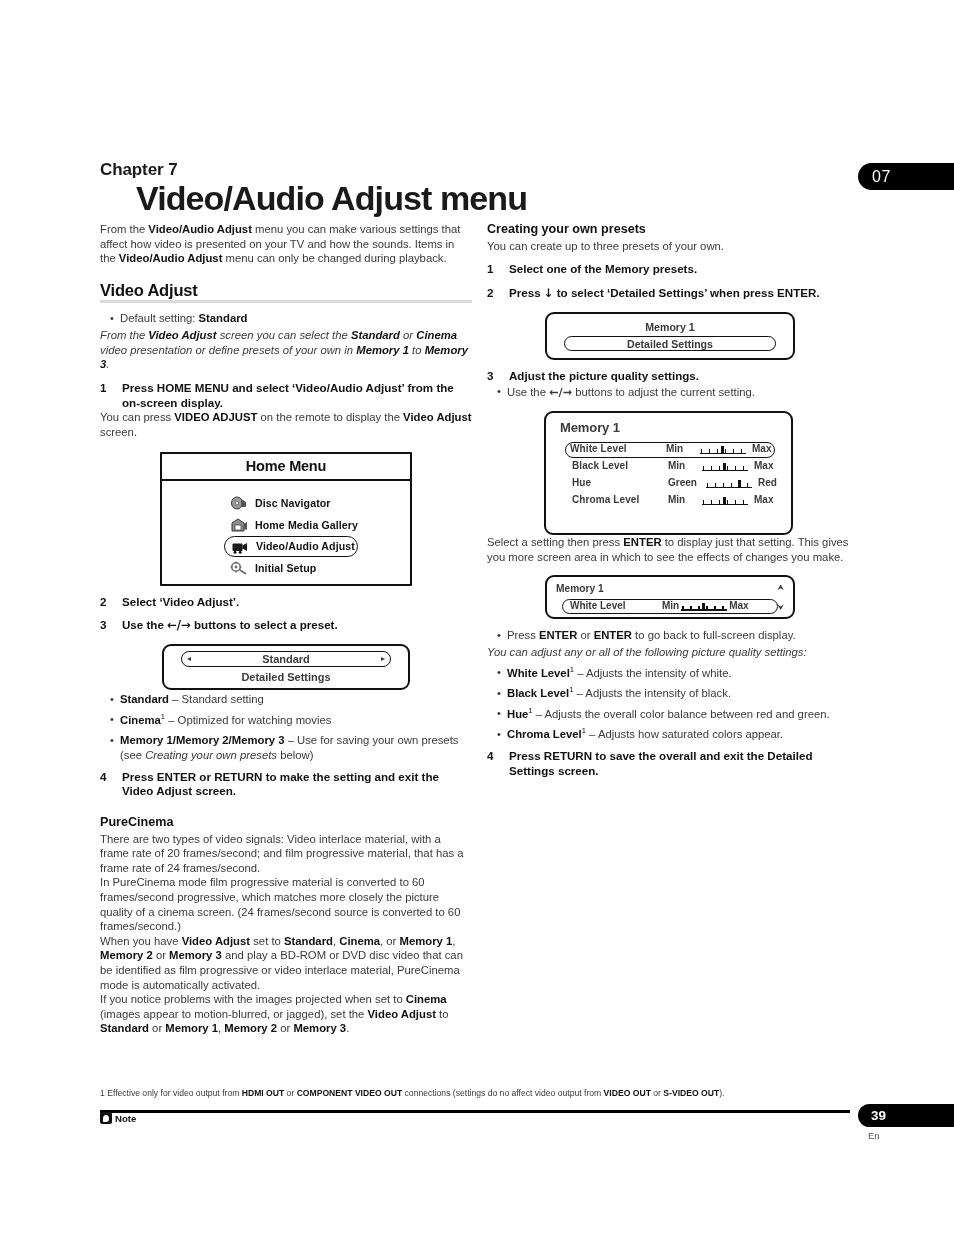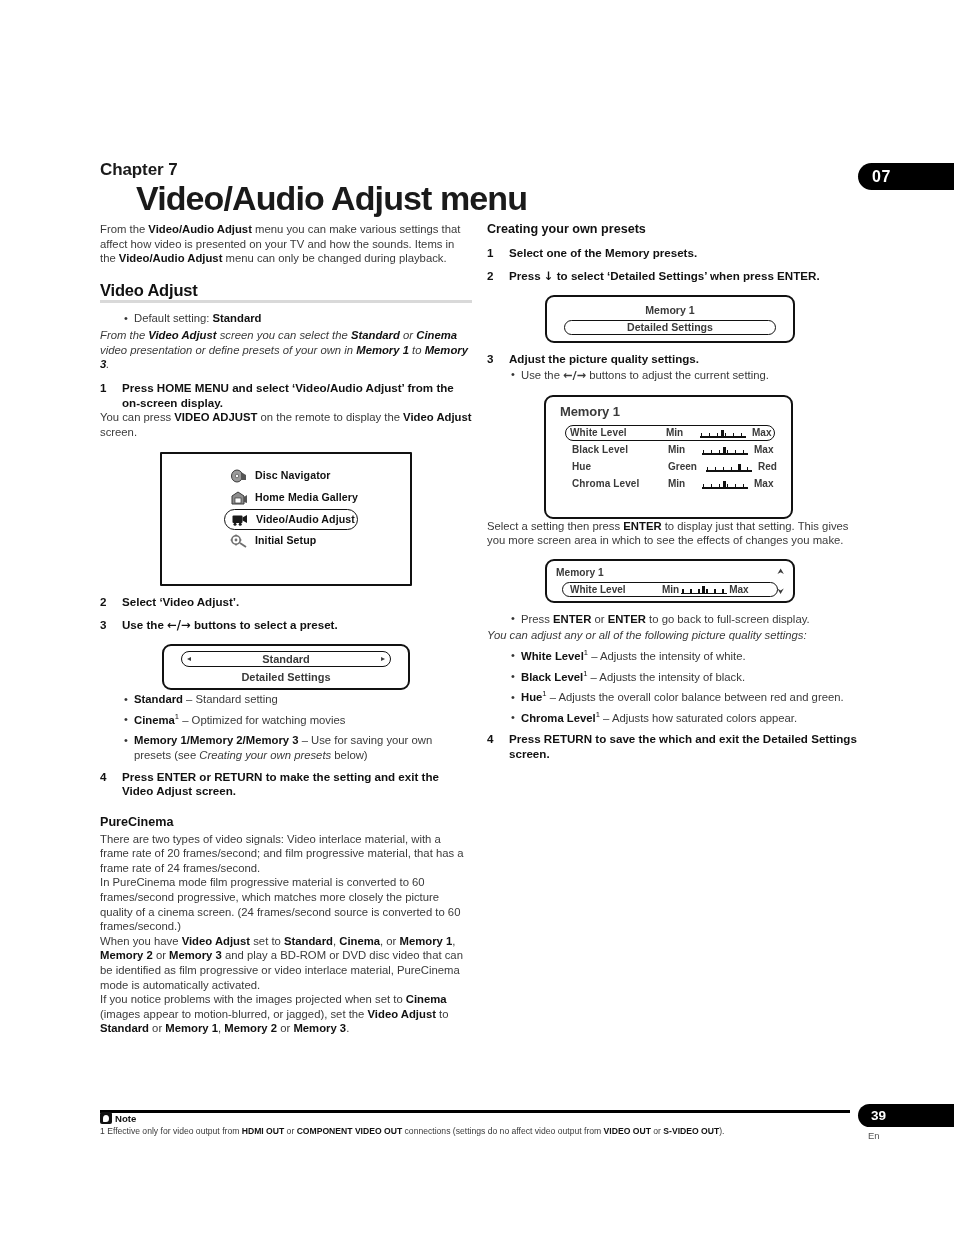--- a/index.html
+++ b/index.html
@@ -24,21 +24,21 @@
   .chapter-tab {
     position: absolute;
     top: 163px;
     left: 858px;
     width: 96px;
     height: 27px;
     background: #000;
     border-radius: 14px 0 0 14px;
     color: #fff;
     font-size: 16px;
-    font-weight: bold;
+    font-weight: normal;
     display: flex;
     align-items: center;
     padding-left: 14px;
     box-sizing: border-box;
     letter-spacing: 0.5px;
   }
 
   
   .chapter-label {
     position: absolute;
@@ -93,21 +93,21 @@
     margin: 16px 0 2px 0;
   }
 
   ul.bul {
     margin: 2px 0 2px 0;
     padding-left: 18px;
     list-style: none;
   }
   ul.bul > li {
     position: relative;
-    margin: 0 0 1px 16px;
+    margin: 0 0 1px 2px;
     line-height: 14.6px;
   }
   ul.bul > li::before {
     content: "\2022";
     position: absolute;
     left: -10px;
     top: -0.5px;
     color: #333;
     font-size: 11px;
   }
@@ -396,21 +396,21 @@
     content: "";
     position: absolute;
     left: 3px; top: 2.5px;
     width: 6px; height: 7px;
     border-radius: 50% 50% 50% 10%;
     background: #fff;
   }
   .footnote {
     position: absolute;
     left: 100px;
-    top: 1126px;
+    top: 1088px;
     width: 760px;
     font-size: 8.6px;
     line-height: 11px;
     color: #3a3a3a;
   }
   .page-tab {
     position: absolute;
     left: 858px;
     top: 1104px;
     width: 96px;
@@ -458,20 +458,21 @@
 
     <p class="para"><span>From the </span><b>Video Adjust</b><span> screen you can select the </span><b>Standard</b><span> or </span><b>Cinema</b><span> video presentation or define presets of your own in </span><b>Memory 1</b><span> to </span><b>Memory 3</b><span>.</span></p>
 
     <div class="step">
       <span class="num">1</span>
       <span class="txt">Press HOME MENU and select ‘Video/Audio Adjust’ from the on-screen display.</span>
     </div>
     <p class="after-step"><span>You can press </span><b>VIDEO ADJUST</b><span> on the remote to display the </span><b>Video Adjust</b><span> screen.</span></p>
 
     <div class="osd osd-home">
+      <div class="hm-title">Home Menu</div>
       <div class="hm-items">
 
         <div class="hm-row">
           <svg class="hm-ico" viewBox="0 0 18 14">
             <ellipse cx="7" cy="7" rx="5.5" ry="6" fill="#9a9a9a" stroke="#3a3a3a" stroke-width="1"></ellipse>
             <ellipse cx="7" cy="7" rx="1.6" ry="1.8" fill="#fff" stroke="#3a3a3a" stroke-width=".6"></ellipse>
             <path d="M11 3 L16 6 L16 11 L11 11 Z" fill="#555"></path>
           </svg>
           <span>Disc  Navigator</span>
         </div>
@@ -547,20 +548,21 @@
     <p>There are two types of video signals: Video interlace material, with a frame rate of 20 frames/second; and film progressive material, that has a frame rate of 24 frames/second.</p>
     <p>In PureCinema mode film progressive material is converted to 60 frames/second progressive, which matches more closely the picture quality of a cinema screen. (24 frames/second source is converted to 60 frames/second.)</p>
     <p><span>When you have </span><b>Video Adjust</b><span> set to </span><b>Standard</b><span>, </span><b>Cinema</b><span>, or </span><b>Memory 1</b><span>, </span><b>Memory 2</b><span> or </span><b>Memory 3</b><span> and play a BD-ROM or DVD disc video that can be identified as film progressive or video interlace material, PureCinema mode is automatically activated.</span></p>
     <p><span>If you notice problems with the images projected when set to </span><b>Cinema</b><span> (images appear to motion-blurred, or jagged), set the </span><b>Video Adjust</b><span> to </span><b>Standard</b><span> or </span><b>Memory 1</b><span>, </span><b>Memory 2</b><span> or </span><b>Memory 3</b><span>.</span></p>
 
   </div>
 
   <div class="col col-right">
 
     <div class="sec-h3" style="margin-top:0">Creating your own presets</div>
+    <p>You can create up to three presets of your own.</p>
 
     <div class="step">
       <span class="num">1</span>
       <span class="txt">Select one of the Memory presets.</span>
     </div>
 
     <div class="step">
       <span class="num">2</span>
       <span class="txt"><span>Press </span><span class="arrow">↓</span><span> to select ‘Detailed Settings’ when press ENTER.</span></span>
     </div>
@@ -676,21 +678,21 @@
 
     <ul class="bul spaced" style="margin-top:6px">
       <li><b>White Level</b><sup class="fn">1</sup><span> – Adjusts the intensity of white.</span></li>
       <li><b>Black Level</b><sup class="fn">1</sup><span> – Adjusts the intensity of black.</span></li>
       <li><b>Hue</b><sup class="fn">1</sup><span> – Adjusts the overall color balance between red and green.</span></li>
       <li><b>Chroma Level</b><sup class="fn">1</sup><span> – Adjusts how saturated colors appear.</span></li>
     </ul>
 
     <div class="step tight">
       <span class="num">4</span>
-      <span class="txt">Press RETURN to save the which and exit the Detailed Settings screen.</span>
+      <span class="txt">Press RETURN to save the overall and exit the Detailed Settings screen.</span>
     </div>
 
   </div>
 
   <div class="foot-rule"></div>
   <div class="note-badge">
     <span class="nb-ico"></span>
     <span>Note</span>
   </div>
   <div class="footnote"><span>1 Effective only for video output from </span><b>HDMI OUT</b><span> or </span><b>COMPONENT VIDEO OUT</b><span> connections (settings do no affect video output from </span><b>VIDEO OUT</b><span> or </span><b>S-VIDEO OUT</b><span>).</span></div>

